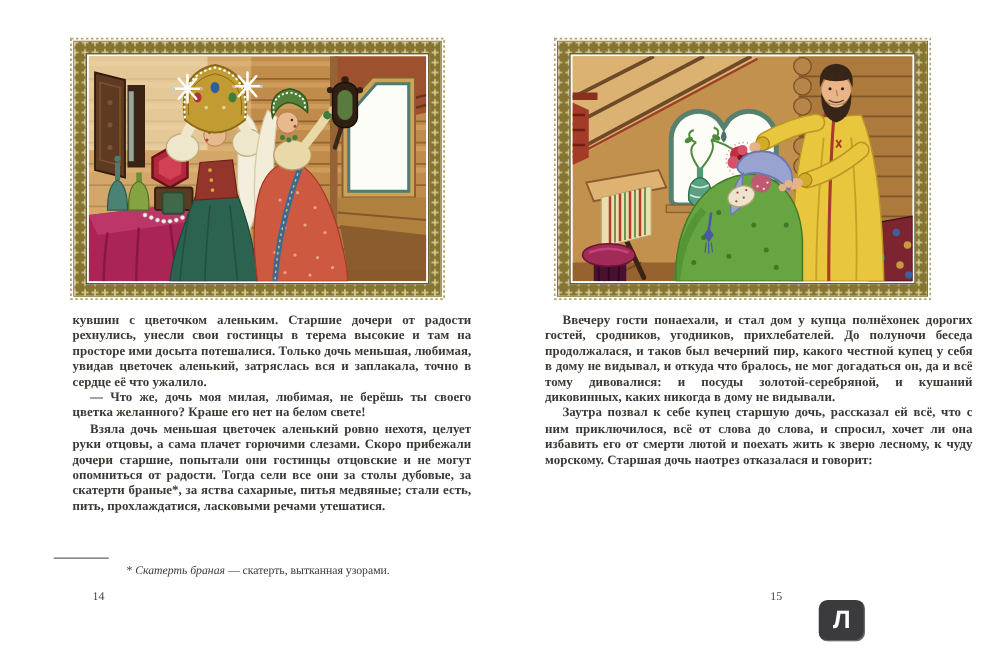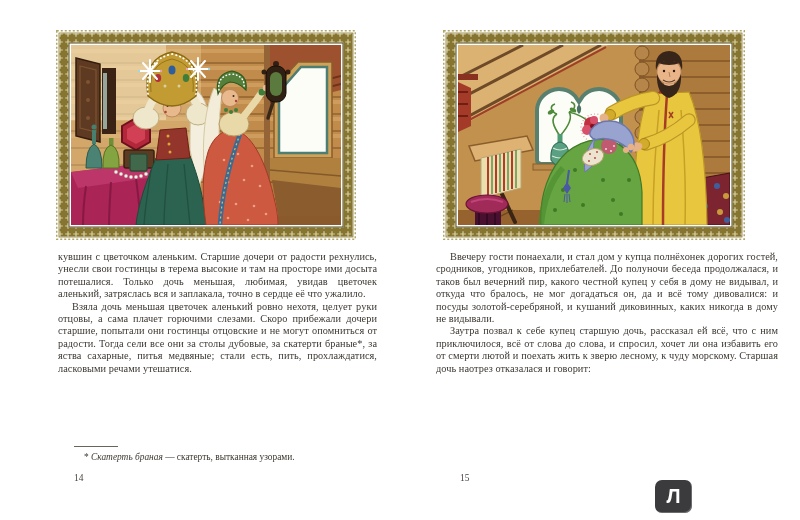--- a/index.html
+++ b/index.html
@@ -2,32 +2,32 @@
 <html><head>
 <meta charset="utf-8">
 <style>
   html,body{margin:0;padding:0;background:#ffffff;}
   .screen{position:relative;width:800px;height:520px;background:#ffffff;overflow:hidden;
           font-family:"Liberation Serif", serif;}
   .illus{position:absolute;display:block;}
   .illus-left{left:56px;top:30px;}
   .illus-right{left:443px;top:30px;}
   .textcol{position:absolute;top:251px;text-align:justify;color:#3d3833;
-           font-size:10.3px;line-height:12.4px;letter-spacing:0.05px;}
+           font-size:10.3px;line-height:12.4px;letter-spacing:0.05px;font-weight:bold;}
   .textcol p{margin:0;}
   .textcol p.ind{text-indent:14px;}
   .col-left{left:58px;width:319px;}
   .col-right{left:436px;width:342px;}
-  .footnote{position:absolute;left:72px;top:446px;width:319px;color:#3d3833;}
+  .footnote{position:absolute;left:41px;top:446px;width:319px;color:#3d3833;text-align:center;}
   .footnote-rule{width:44px;height:0;border-top:1px solid #6a645e;margin:0 0 5px 2px;}
   .footnote-text{margin:0;font-size:9.4px;line-height:11.5px;text-indent:12px;}
   .footnote-text .it{font-style:italic;}
   .pagenum{position:absolute;top:473px;font-size:9.5px;color:#49443f;}
   .pagenum-left{left:74px;}
-  .pagenum-right{left:460px;width:322px;text-align:left;}
+  .pagenum-right{left:460px;width:322px;text-align:center;}
   .logo{position:absolute;left:655px;top:480px;width:37px;height:33px;background:#3b3b3e;
         border-radius:7px;display:flex;align-items:center;justify-content:center;
         font-family:"Liberation Sans", sans-serif;font-weight:bold;font-size:20px;color:#ffffff;
         box-shadow:inset -1px -1px 0 rgba(255,255,255,.25);}
 </style>
 </head>
 <body>
 
 <div class="screen">
 
@@ -375,20 +375,21 @@
           <path d="M126,140 L124,154" stroke="#4a58a8" stroke-width="2"></path>
           <polygon points="120,158 124,152 128,158 124,164" fill="#4a58a8"></polygon>
           <path d="M122,164 L121,172 M124,164 L124,173 M126,164 L127,172" stroke="#4a58a8" stroke-width="1"></path>
         </g>
       </g>
     </g>
   </svg>
 
   <div class="textcol col-left">
     <p>кувшин с цветочком аленьким. Старшие дочери от радости рехнулись, унесли свои гостинцы в терема высокие и там на просторе ими досыта потешалися. Только дочь меньшая, любимая, увидав цветочек аленький, затряслась вся и заплакала, точно в сердце её что ужалило.</p>
+    <p class="ind">— Что же, дочь моя милая, любимая, не берёшь ты своего цветка желанного? Краше его нет на белом свете!</p>
     <p class="ind">Взяла дочь меньшая цветочек аленький ровно нехотя, целует руки отцовы, а сама плачет горючими слезами. Скоро прибежали дочери старшие, попытали они гостинцы отцовские и не могут опомниться от радости. Тогда сели все они за столы дубовые, за скатерти браные*, за яства сахарные, питья медвяные; стали есть, пить, прохлаждатися, ласковыми речами утешатися.</p>
   </div>
 
   <div class="footnote">
     <div class="footnote-rule"></div>
     <p class="footnote-text"><span>* </span><span class="it">Скатерть браная</span><span> — скатерть, вытканная узорами.</span></p>
   </div>
 
   <div class="pagenum pagenum-left">14</div>
 

